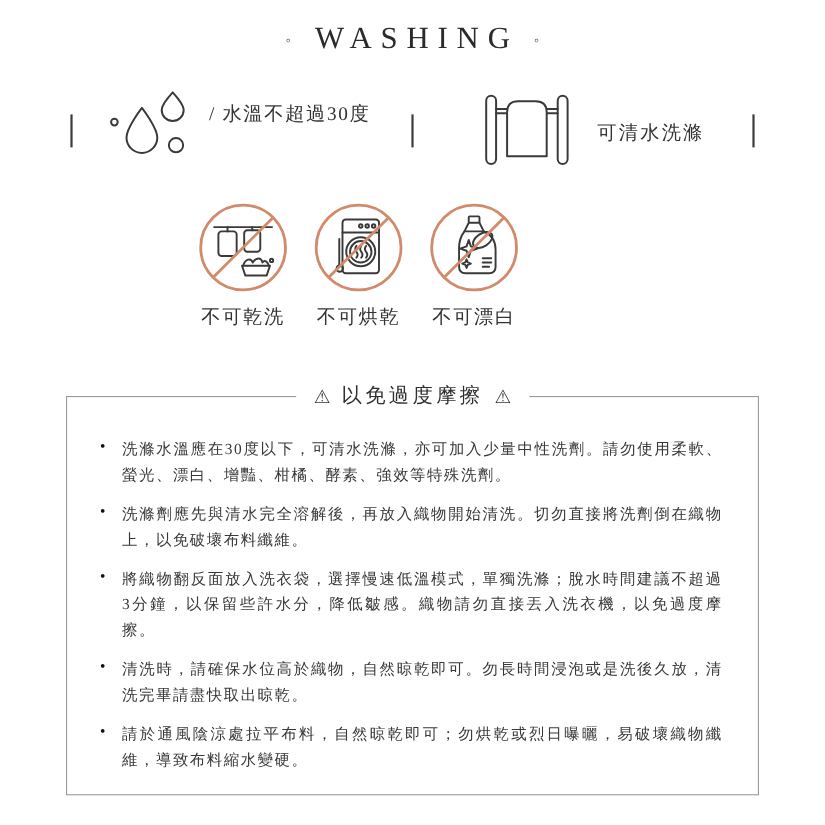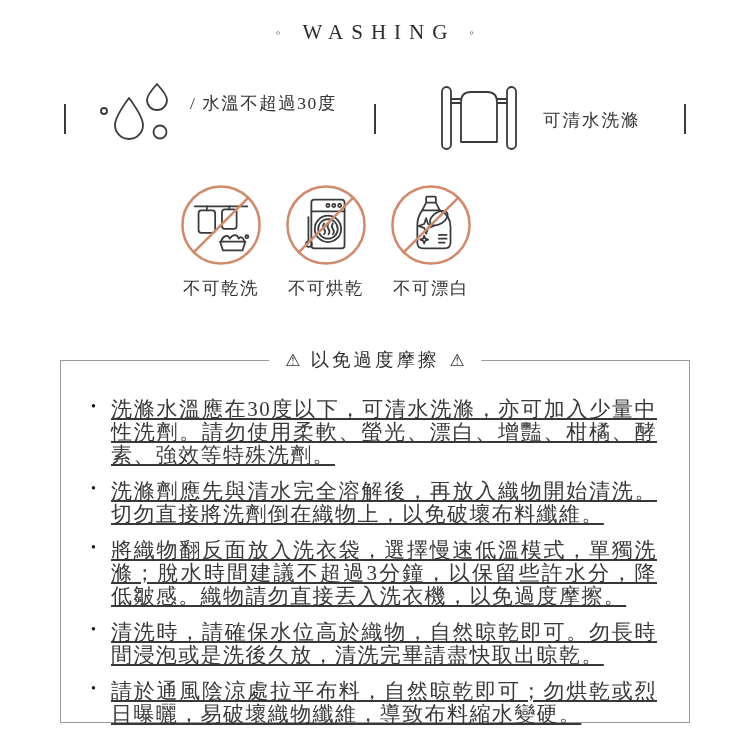--- a/index.html
+++ b/index.html
@@ -7,21 +7,21 @@
     position:relative;width:750px;height:750px;background:#fff;overflow:hidden;
     font-family:"Liberation Serif","DejaVu Serif",serif;color:#333;
   }
   
   .title-row{
     position:absolute;top:20px;left:0;width:100%;
     display:flex;justify-content:center;align-items:center;gap:14px;
   }
   .title-decor{font-size:13px;color:#444;line-height:1;}
   .page-title{
-    font-size:21px;letter-spacing:8px;color:#2b2b2b;text-indent:8px;
+    font-size:28px;letter-spacing:8px;color:#2b2b2b;text-indent:8px;
   }
   
   .vbar{position:absolute;width:1.5px;height:30px;background:#3c3c3c;top:104px;}
   .vbar.b1{left:64px;} .vbar.b2{left:374px;} .vbar.b3{left:684px;}
   .care-icon{position:absolute;}
   .care-icon.drops{left:98px;top:82px;}
   .care-icon.hang{left:434px;top:85px;}
   .care-text-1{position:absolute;left:190px;top:90px;font-size:17.5px;letter-spacing:1.5px;line-height:26px;color:#333;}
   .care-text-2{position:absolute;left:543px;top:108px;font-size:17.5px;letter-spacing:2px;color:#333;}
   svg{display:block;}
@@ -46,22 +46,22 @@
     position:absolute;top:-14px;left:50%;transform:translateX(-50%);
     background:#fff;padding:0 16px;white-space:nowrap;
     display:flex;align-items:center;gap:10px;
     font-size:18.5px;letter-spacing:3px;color:#2f2f2f;line-height:27px;
   }
   .warn-tri{font-size:17px;letter-spacing:0;color:#333;}
   .advice-list{list-style:none;margin:0;padding:37px 32px 0 30px;}
   .advice-list li{display:flex;margin-bottom:13px;}
   .bullet-marker{flex:none;width:20px;font-size:14px;color:#111;padding-top:1px;}
   .advice-text{
-    flex:1;font-size:21px;line-height:23px;letter-spacing:1.4px;
-    text-align:justify;color:#383838;text-decoration:underline;
+    flex:1;font-size:14px;line-height:23px;letter-spacing:1.4px;
+    text-align:justify;color:#383838;
   }
 </style>
 </head>
 <body>
 
 <div class="page">
 
   <div class="title-row">
     <span class="title-decor">◦</span>
     <span class="page-title">WASHING</span>

